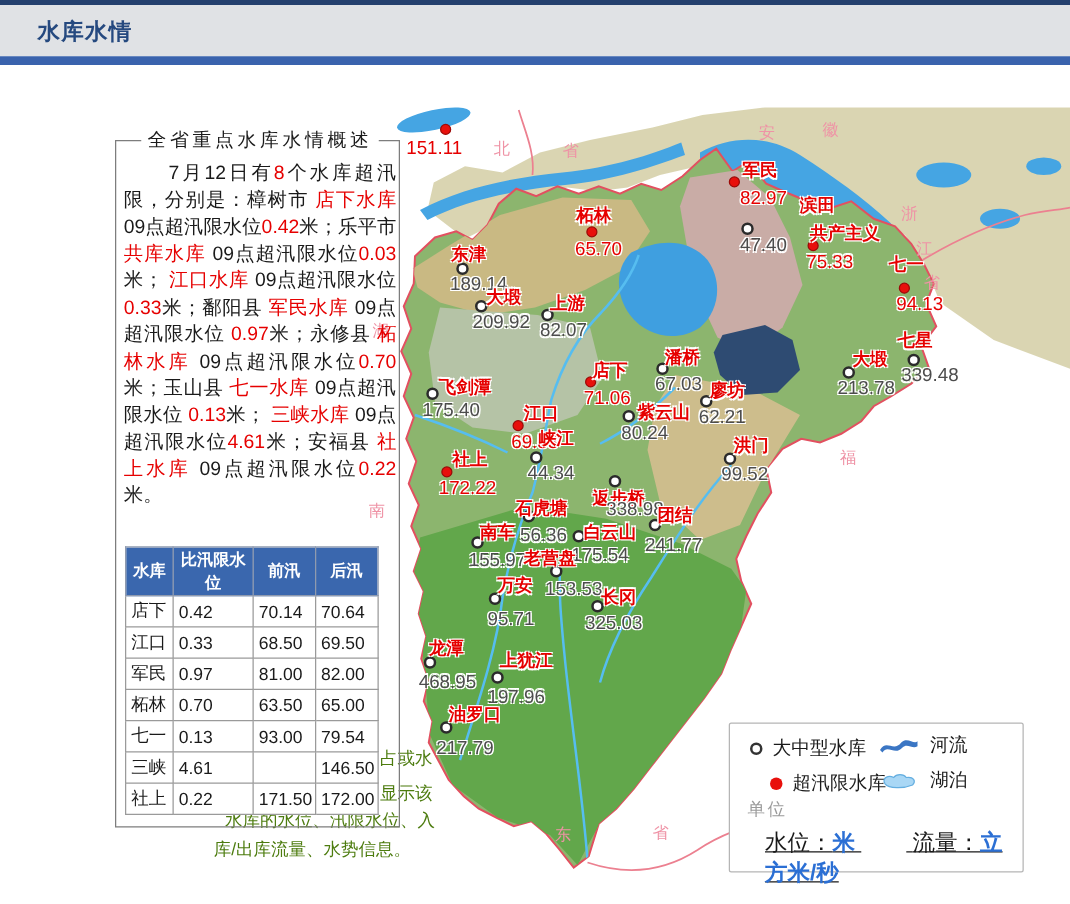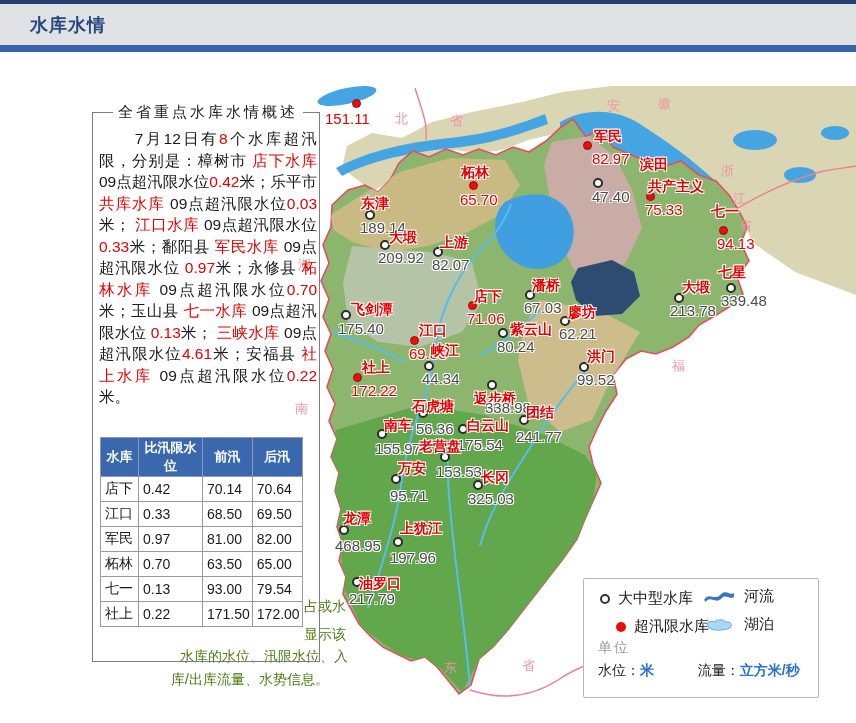--- a/index.html
+++ b/index.html
@@ -48,21 +48,21 @@
   
   .occ{position:absolute;z-index:2;font-size:14px;color:#4d7c0f;white-space:nowrap;}
 
   
   .legend{position:absolute;left:583px;top:578px;width:234px;height:118px;z-index:6;
     background:#ffffff;border:1px solid #b5b5b5;border-radius:2px;}
   .lg-item{position:absolute;display:flex;align-items:center;gap:8px;font-size:15px;color:#1a1a1a;}
   .lg-circle{width:10px;height:10px;border-radius:50%;background:#fff;border:2px solid #333;box-sizing:border-box;}
   .lg-reddot{width:10px;height:10px;border-radius:50%;background:#e8100c;}
   .lg-unit{position:absolute;left:14px;top:60px;font-size:14px;color:#9a9a9a;letter-spacing:2px;}
-  .lg-units{position:absolute;left:14px;top:83px;font-size:14px;color:#1a1a1a;}
+  .lg-units{position:absolute;left:28px;top:83px;font-size:18px;color:#1a1a1a;text-decoration:underline;}
   .lg-blue{color:#2b6fd4;font-weight:bold;}
 </style>
 </head>
 <body>
 
 <div class="topstrip"></div>
 <div class="header">
   <div class="title">水库水情</div>
 </div>
 <div class="headerbar"></div>
@@ -156,20 +156,26 @@
         <td>柘林</td>
         <td>0.70</td>
         <td>63.50</td>
         <td>65.00</td>
       </tr>
       <tr>
         <td>七一</td>
         <td>0.13</td>
         <td>93.00</td>
         <td>79.54</td>
+      </tr>
+      <tr>
+        <td>三峡</td>
+        <td>4.61</td>
+        <td></td>
+        <td>146.50</td>
       </tr>
       <tr>
         <td>社上</td>
         <td>0.22</td>
         <td>171.50</td>
         <td>172.00</td>
       </tr>
     </tbody>
 </table>
 
@@ -278,21 +284,21 @@
     <div class="st-dot" style="left: 473px; top: 480px;"></div>
     <div class="st-name" style="left: 481px; top: 469px;">长冈</div>
     <div class="st-val" style="left: 468px; top: 490px;">325.03</div>
     <div class="st-dot" style="left: 339px; top: 525px;"></div>
     <div class="st-name" style="left: 343px; top: 510px;">龙潭</div>
     <div class="st-val" style="left: 335px; top: 537px;">468.95</div>
     <div class="st-dot" style="left: 393px; top: 537px;"></div>
     <div class="st-name" style="left: 400px; top: 520px;">上犹江</div>
     <div class="st-val" style="left: 390px; top: 549px;">197.96</div>
     <div class="st-dot" style="left: 352px; top: 577px;"></div>
-    <div class="st-name" style="left: 359px; top: 563px; margin-top: 12px;">油罗口</div>
+    <div class="st-name" style="left: 359px; top: 563px;">油罗口</div>
     <div class="st-val" style="left: 349px; top: 590px;">217.79</div>
   </div>
 
 <div class="legend">
   <div class="lg-item" style="left:16px;top:10px;">
     <span class="lg-circle"></span>
     <span>大中型水库</span>
   </div>
   <div class="lg-item" style="left:32px;top:38px;">
     <span class="lg-reddot"></span>

